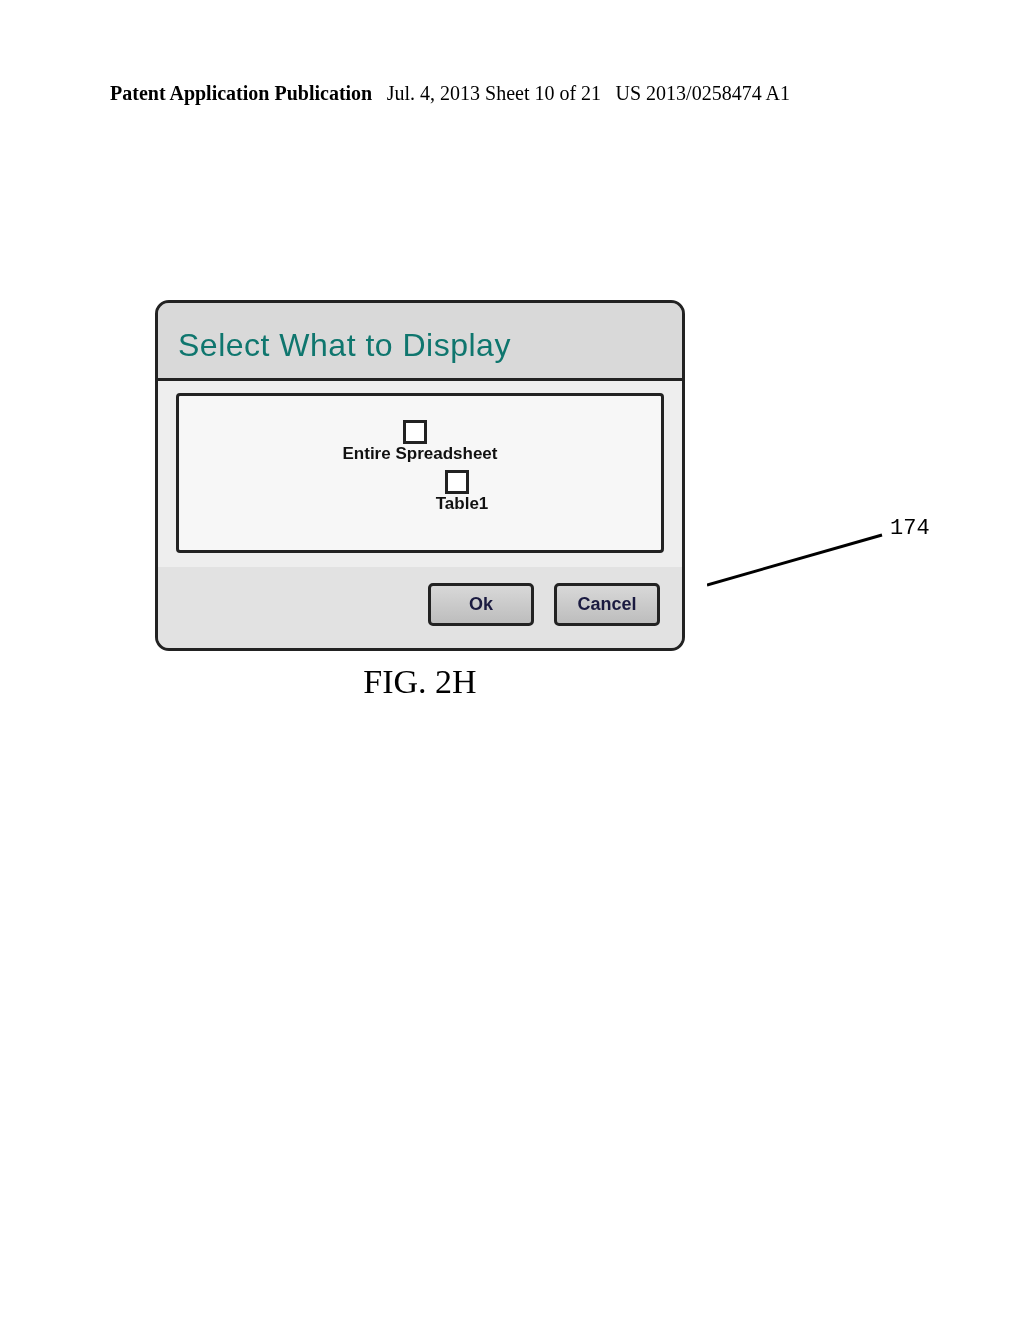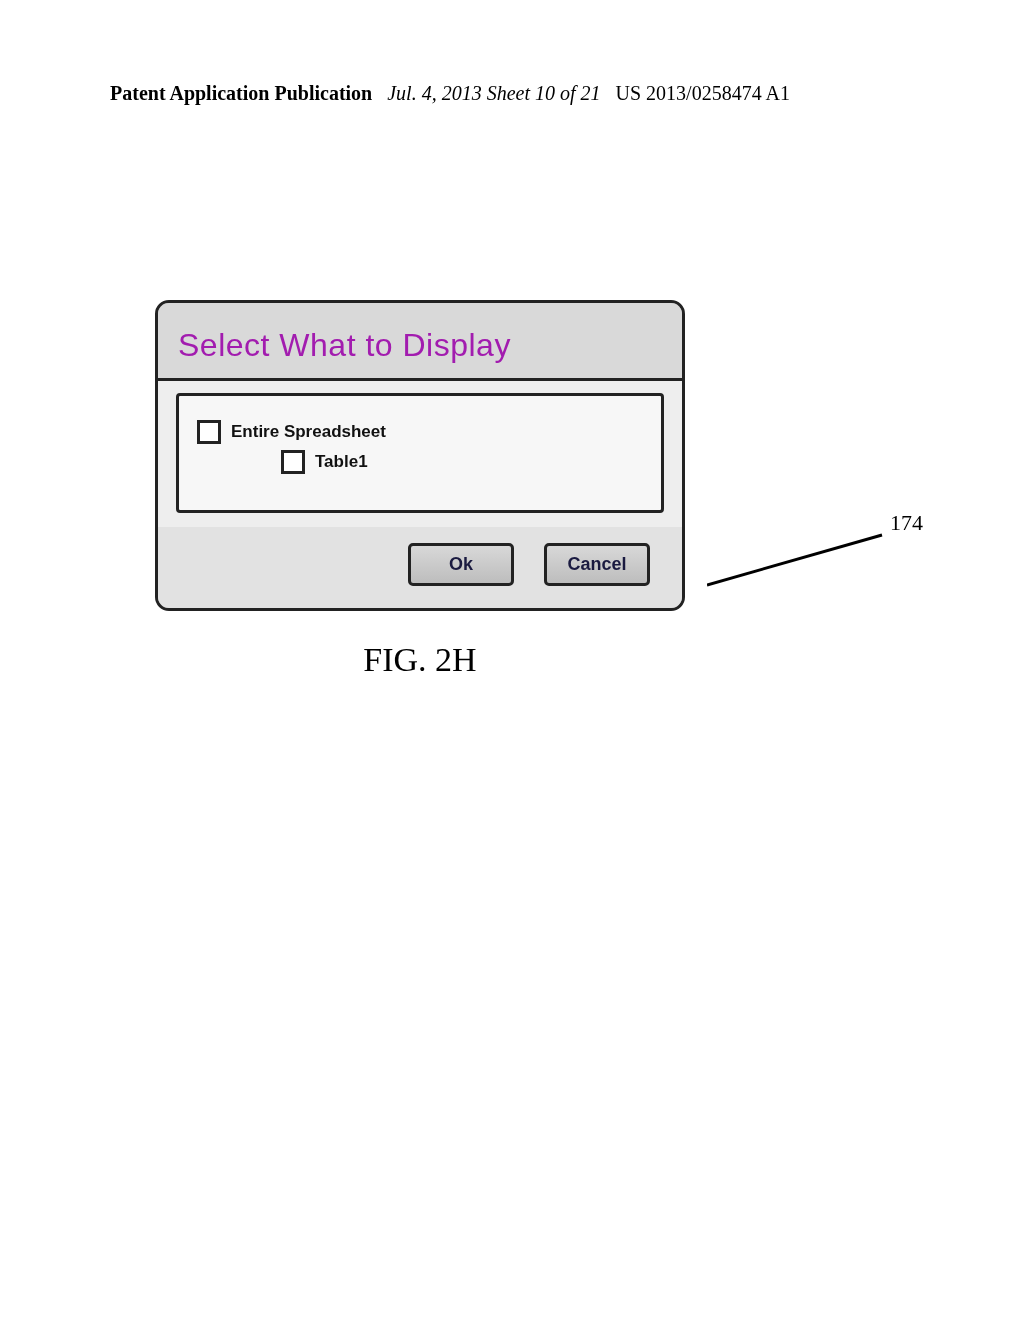--- a/index.html
+++ b/index.html
@@ -15,21 +15,21 @@
     width: 900px; height: 1320px;
   }
   .header {
     position: absolute;
     top: 82px; left: 110px; right: 110px;
     display: flex;
     justify-content: space-between;
     font-size: 20px;
   }
   .header .left { font-weight: bold; }
-  .header .mid { font-weight: normal; font-style: italic; }
+  .header .mid { font-weight: normal; }
   .header .right { font-weight: normal; }
 
   .figure-area {
     position: absolute;
     top: 300px; left: 155px;
     width: 680px;
   }
 
   .dialog {
     width: 530px;
@@ -38,21 +38,21 @@
     background: #ececec;
     box-shadow: 0 0 0 1px #999 inset;
     overflow: hidden;
   }
   .dialog-title {
     padding: 24px 20px 14px 20px;
     border-bottom: 3px solid #222;
     background: #d9d9d9;
     font-family: "Segoe UI", Arial, sans-serif;
     font-size: 32px;
-    color: #a21caf;
+    color: #0f766e;
     font-weight: 400;
     letter-spacing: 0.5px;
   }
   .dialog-body {
     padding: 12px 18px 14px 18px;
     background: #eee;
   }
   .tree {
     border: 3px solid #222;
     border-radius: 4px;
@@ -60,36 +60,37 @@
     padding: 18px 18px 30px 18px;
     font-family: Arial, sans-serif;
     font-weight: bold;
     font-size: 17px;
     color: #111;
   }
   .node {
     display: flex;
     align-items: center;
     margin: 6px 0;
+    flex-direction: column;
   }
   .node.level-0 { margin-left: 0; }
   .node.level-1 { margin-left: 42px; }
   .node.level-2 { margin-left: 84px; }
   .cb {
     width: 24px; height: 24px;
     border: 3px solid #222;
     background: #fff;
     margin-right: 10px;
     flex-shrink: 0;
   }
   .dialog-footer {
-    padding: 16px 32px 22px 22px;
+    padding: 16px 22px 22px 22px;
     display: flex;
     justify-content: flex-end;
-    gap: 30px;
+    gap: 20px;
     background: #e2e2e2;
   }
   .btn {
     min-width: 106px;
     padding: 8px 18px;
     border: 3px solid #222;
     border-radius: 5px;
     background: linear-gradient(#d8d8d8, #bdbdbd);
     font-family: Arial, sans-serif;
     font-weight: bold;
@@ -100,27 +101,27 @@
 
   .callout {
     position: absolute;
     top: 230px; left: 552px;
     width: 190px; height: 60px;
     pointer-events: none;
   }
   .callout svg { display: block; }
   .ref-num {
     position: absolute;
-    top: 210px; left: 735px;
+    top: 216px; left: 735px;
     font-size: 22px;
-    font-family: Liberation Serif, serif;
+    font-family: Liberation Mono, monospace;
   }
 
   .fig-caption {
-    margin-top: 30px;
+    margin-top: 12px;
     text-align: center;
     font-size: 34px;
     font-family: "Times New Roman", serif;
     width: 530px;
   }
 </style>
 </head>
 <body>
 
 <div class="page">

